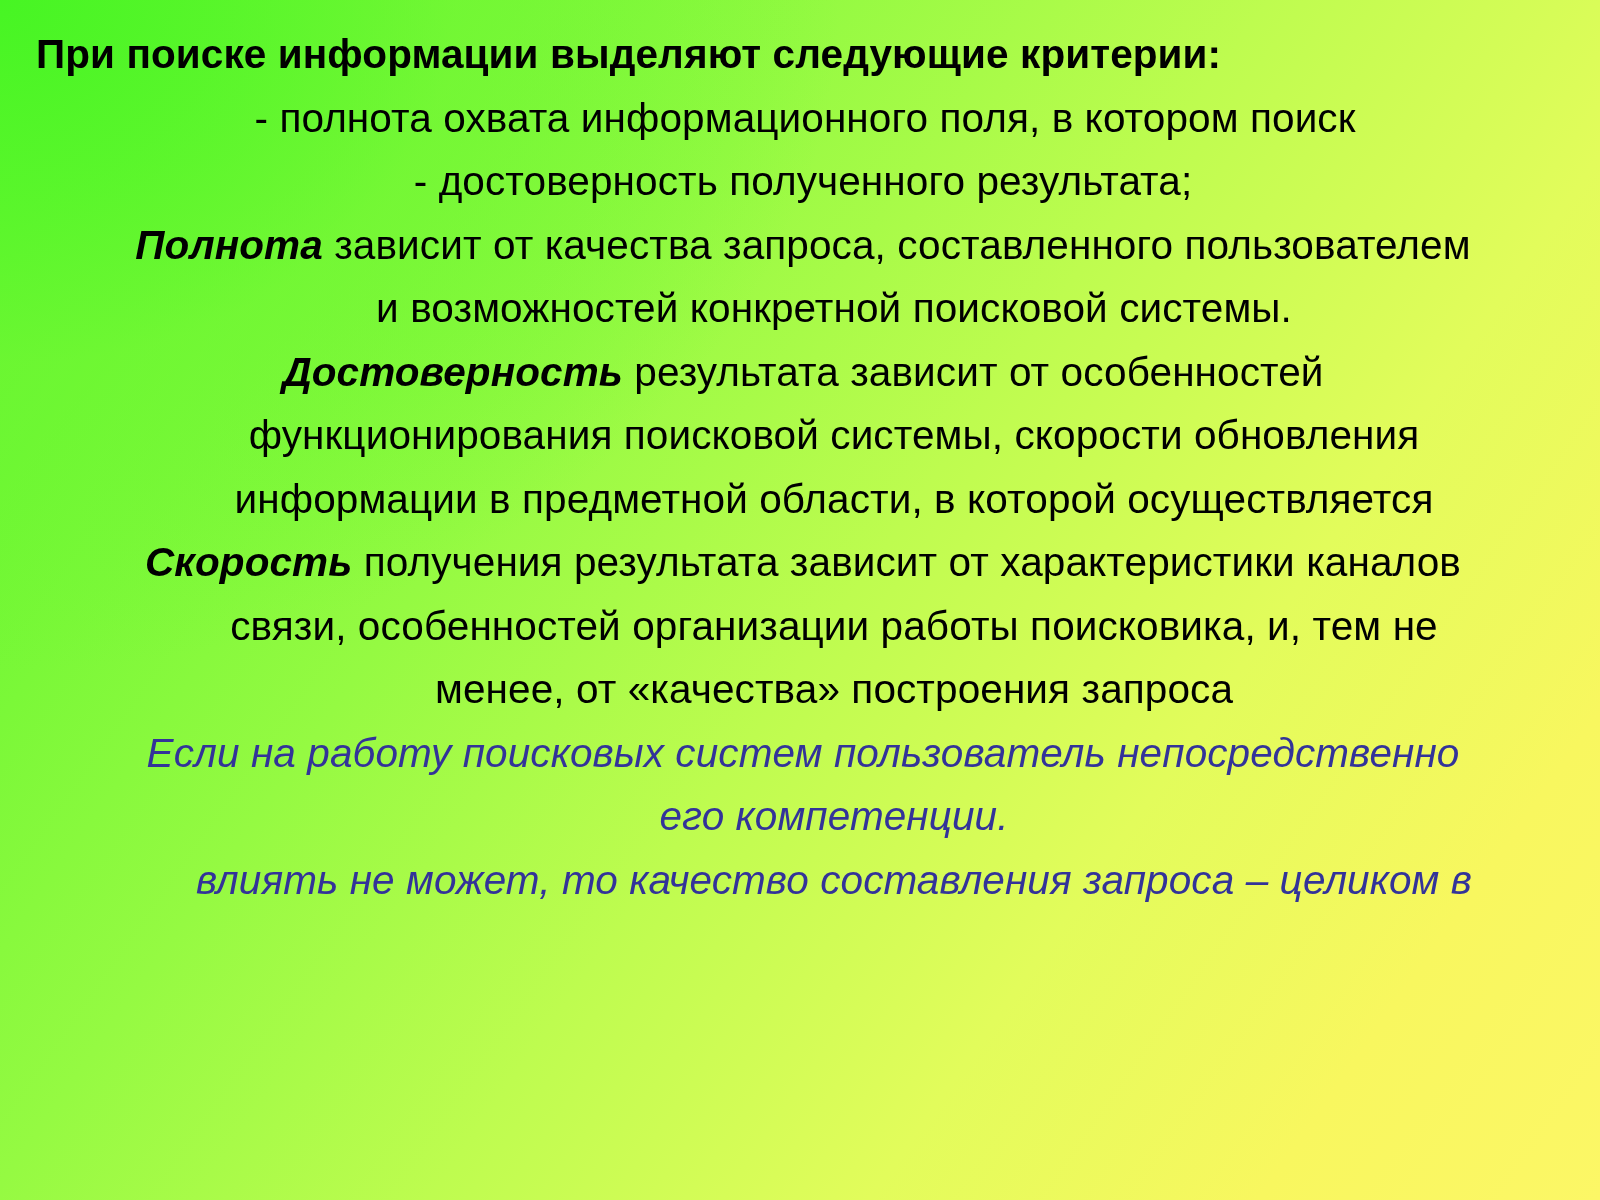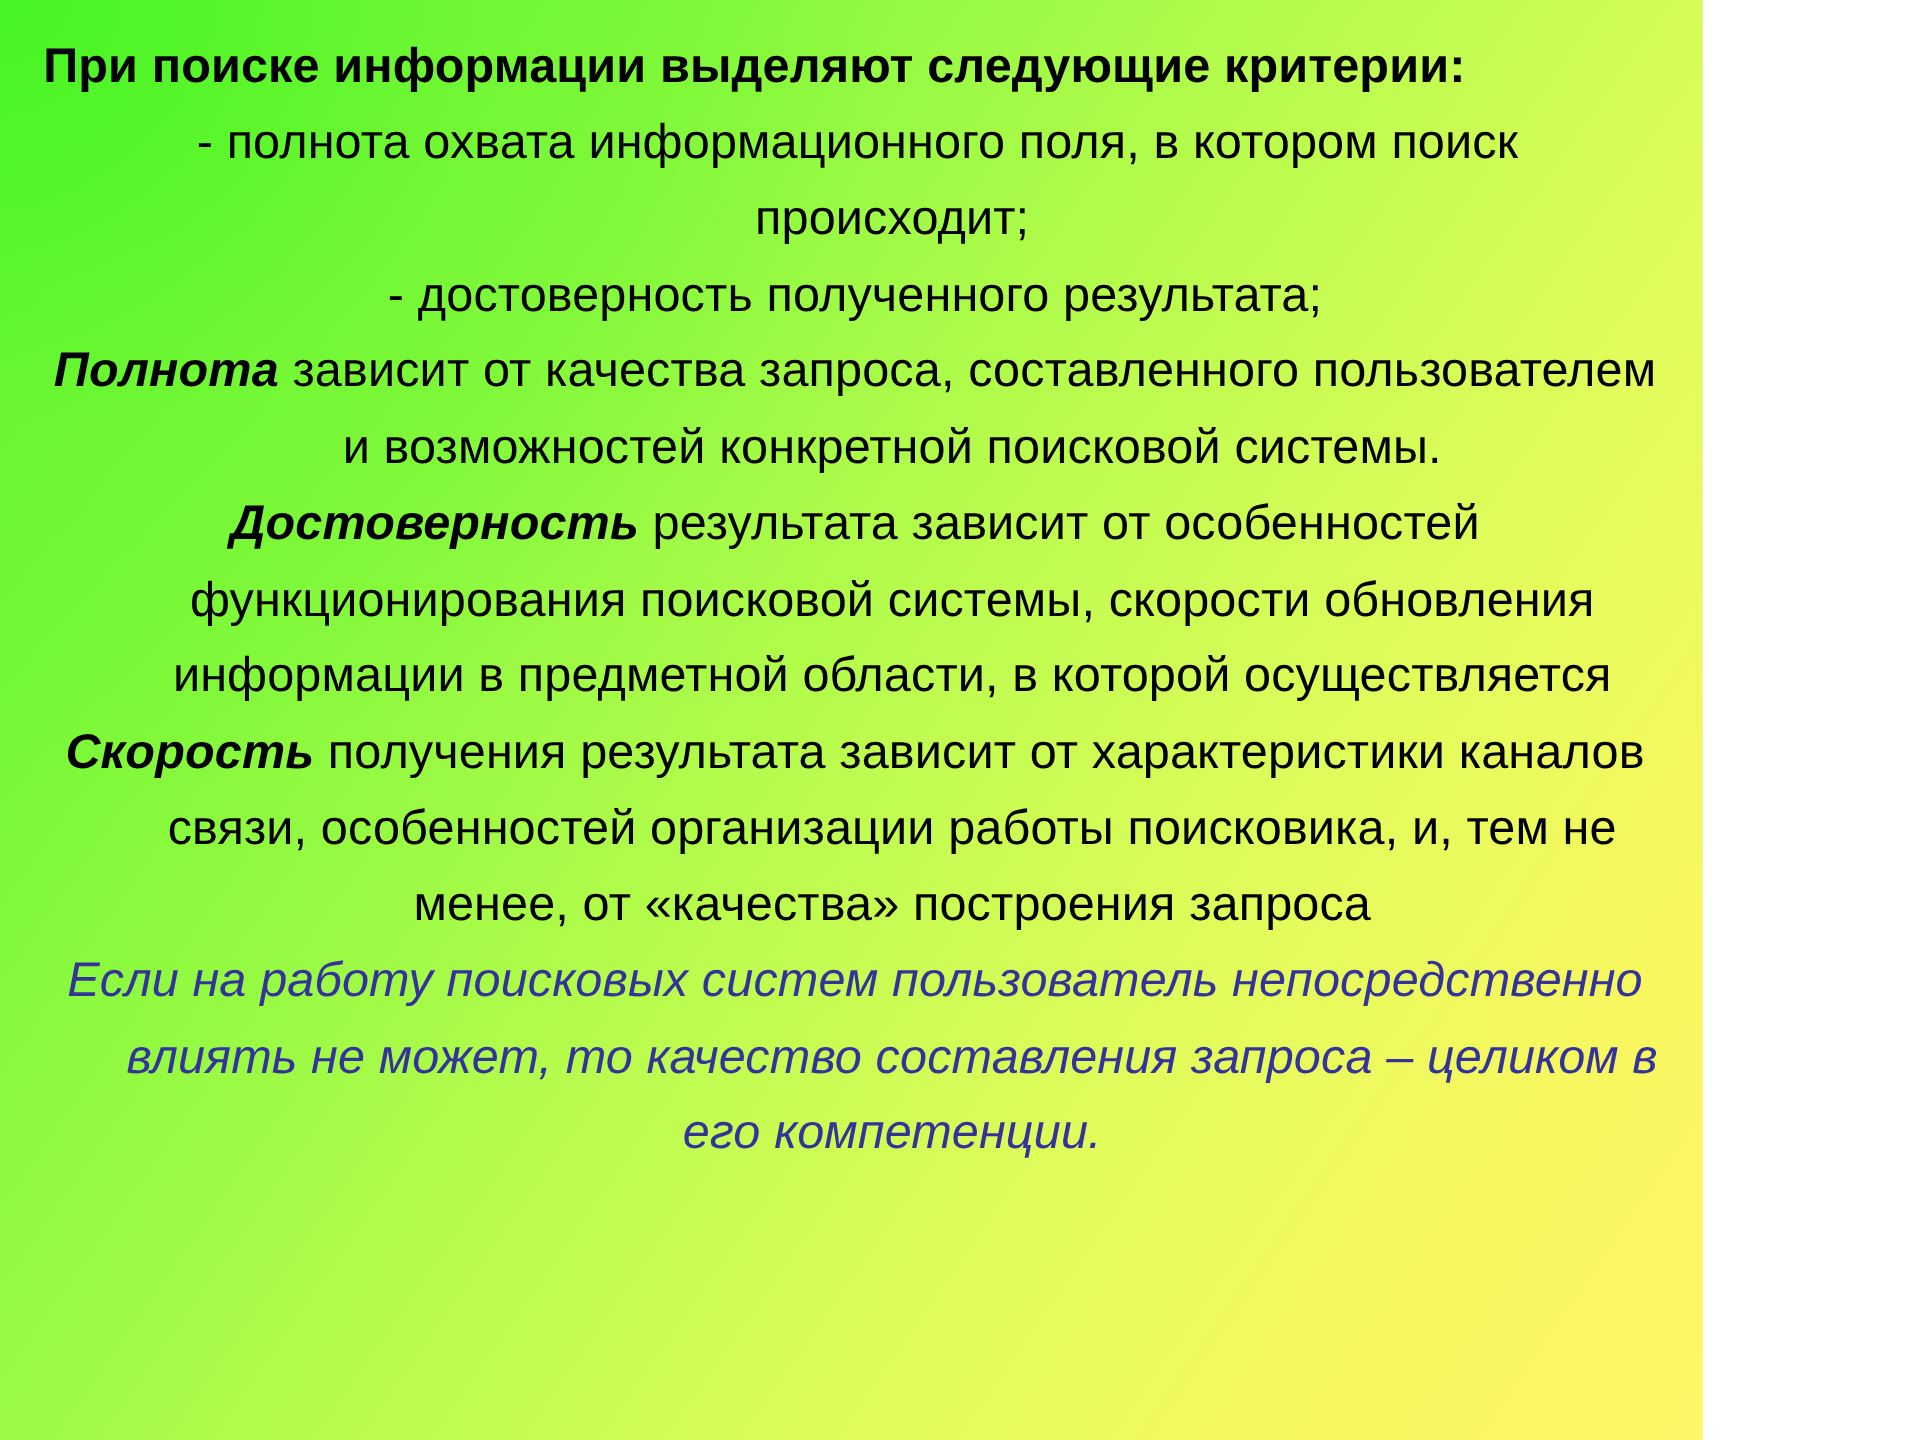--- a/index.html
+++ b/index.html
@@ -10,21 +10,21 @@
 
   body {
     width: 1600px;
     height: 1200px;
     overflow: hidden;
     font-family: "Liberation Sans", sans-serif;
   }
 
   #slide {
     position: relative;
-    width: 1419px;
+    width: 1600px;
     height: 1200px;
     box-sizing: border-box;
     background: linear-gradient(125deg,
                 #55F52C 0%,
                 #6EF733 14%,
                 #95FA42 34%,
                 #BEFC4F 52%,
                 #E2FC5B 70%,
                 #F8F75F 86%,
                 #FCF766 100%);
@@ -84,21 +84,20 @@
 </head>
 <body>
 
 <div id="slide">
   <div id="content">
 
     <div class="line title flush">При поиске информации выделяют следующие критерии:</div>
 
     <div class="line bullet"> - полнота охвата информационного поля, в котором поиск</div>
 
-    <div class="line indent">происходит;</div>
 
     <div class="line flush">- достоверность полученного результата;</div>
 
 
     <div class="line flush">
       <span class="lead">Полнота</span><span> зависит от качества запроса, составленного пользователем</span>
     </div>
 
     <div class="line indent">и возможностей конкретной поисковой системы.</div>
 
@@ -114,18 +113,18 @@
     <div class="line flush">
       <span class="lead">Скорость</span><span> получения результата зависит от характеристики каналов</span>
     </div>
 
     <div class="line indent">связи, особенностей организации работы поисковика, и, тем не</div>
 
     <div class="line indent">менее, от «качества» построения запроса</div>
 
     <div class="line flush italic-note">Если на работу поисковых систем пользователь непосредственно</div>
 
+    <div class="line indent italic-note">его компетенции.</div>
+
     <div class="line indent italic-note">влиять не может, то качество составления запроса – целиком в</div>
-
-    <div class="line indent italic-note">его компетенции.</div>
 
   </div>
 </div>
 
 </body></html>

